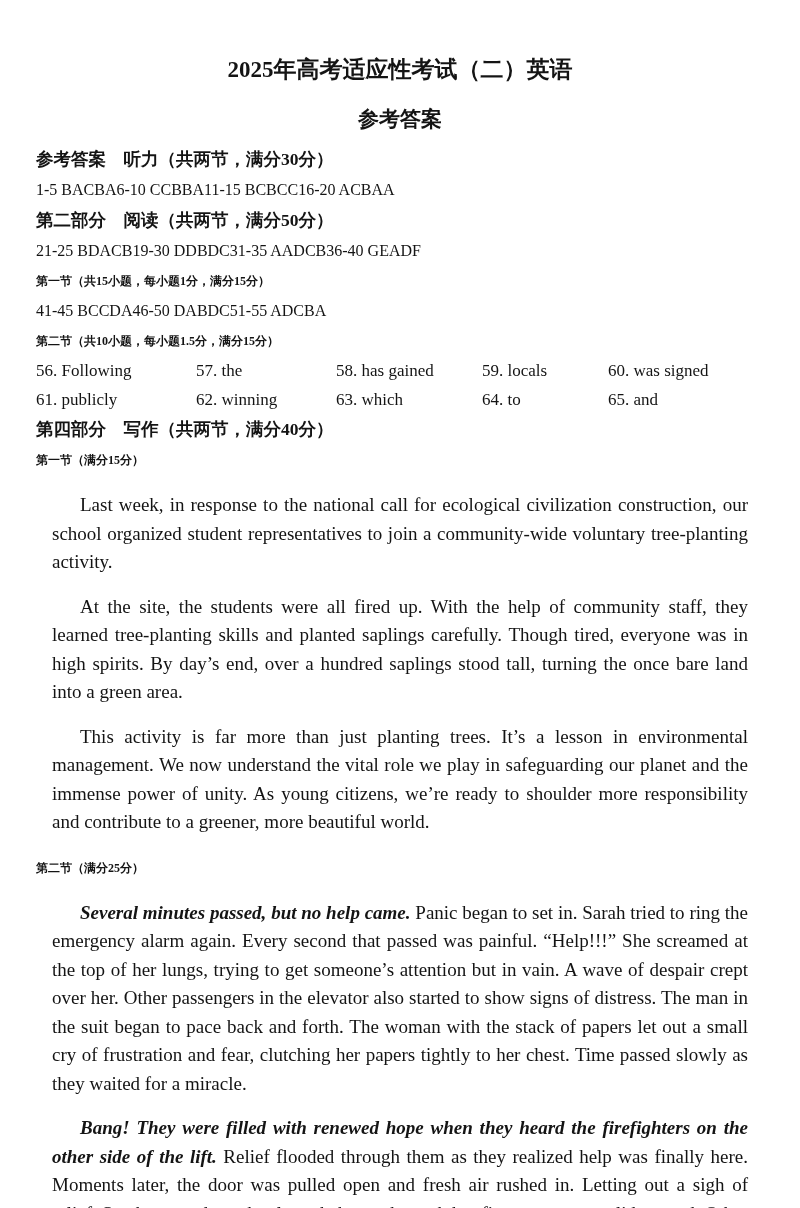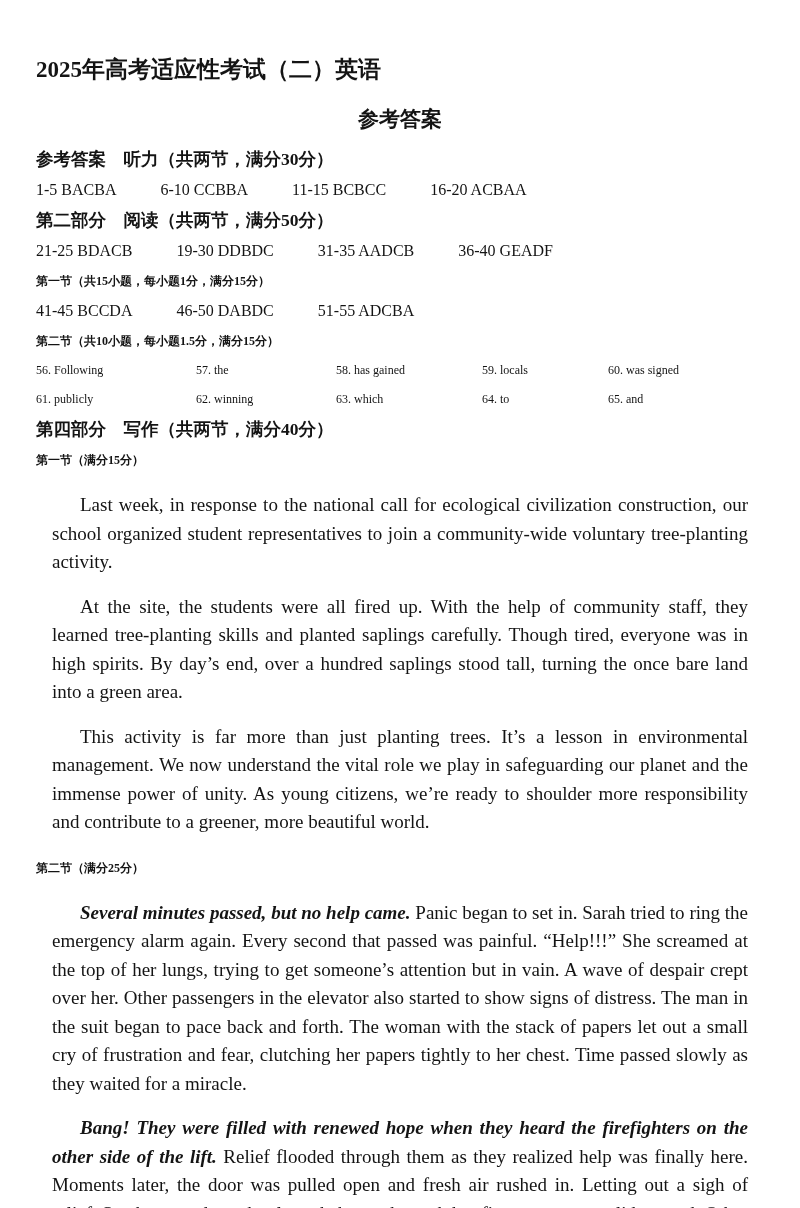--- a/index.html
+++ b/index.html
@@ -12,20 +12,21 @@
   .page {
     position: relative;
     width: 800px;
     min-height: 1208px;
     margin: 0 auto;
     box-sizing: border-box;
     padding: 56px 36px 40px 36px;
     background: #ffffff;
   }
   .doc-title {
+    text-align: center;
     font-size: 23px;
     font-weight: bold;
     line-height: 28px;
     margin: 0 0 22px 0;
   }
   .doc-subtitle {
     text-align: center;
     font-size: 21px;
     font-weight: bold;
     line-height: 26px;
@@ -36,29 +37,28 @@
     font-weight: bold;
     line-height: 31px;
   }
   .h-sub {
     font-size: 12px;
     font-weight: bold;
     line-height: 30px;
   }
   .ans-row {
     display: flex;
-    column-gap: 44px;
     font-size: 16px;
     line-height: 30px;
     white-space: nowrap;
   }
   .fill-grid {
     display: grid;
     grid-template-columns: 160px 140px 146px 126px auto;
-    font-size: 12px;
+    font-size: 17px;
     line-height: 29px;
   }
   .para {
     font-size: 19px;
     line-height: 28.5px;
     text-align: justify;
     text-indent: 28px;
     margin: 16px;
   }
   .lead {

